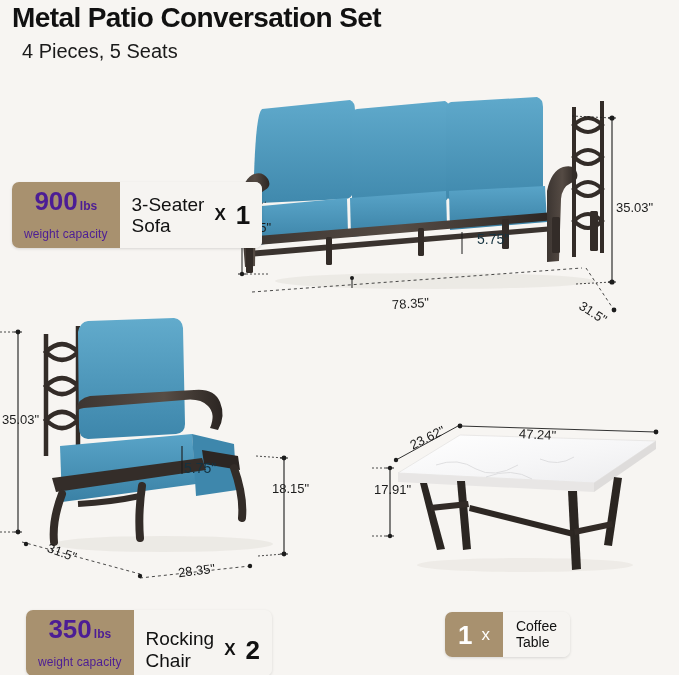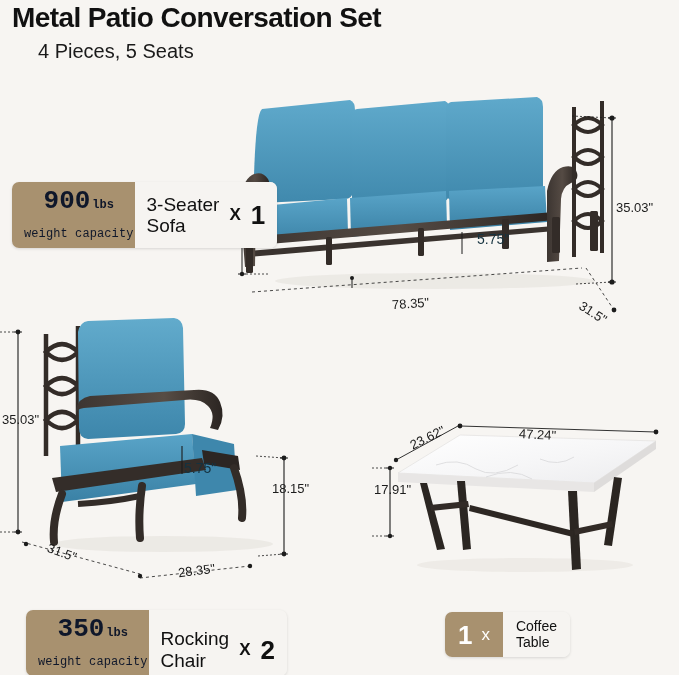--- a/index.html
+++ b/index.html
@@ -17,34 +17,34 @@
     font-size: 28px; font-weight: bold; color: #111;
     letter-spacing: -0.6px;
   }
   .subrow { position: absolute; left: 12px; top: 40px; display: flex; align-items: center; }
   .pill-boxes {
     background: #ae9377; color: #fdfbf8;
     font-size: 19px; padding: 5px 12px 6px 12px;
     border-radius: 6px; white-space: nowrap;
   }
   .pieces {
-    margin-left: 26px; font-size: 20px; color: #1a1a1a; white-space: nowrap;
+    margin-left: 10px; font-size: 20px; color: #1a1a1a; white-space: nowrap;
   }
 
   
   .cap-badge {
     position: absolute; display: flex; align-items: stretch;
     border-radius: 7px; overflow: hidden;
     box-shadow: 0 1px 3px rgba(0,0,0,.13);
     background: #f6f4f1;
   }
   .cap-left {
-    background: #a8916f; color: #0f172a;
-    padding: 6px 1px 7px 12px;
-    display: flex; flex-direction: column; align-items: center; justify-content: center; font-family: Liberation Mono, monospace;
+    background: #a8916f; color: #4c1d95;
+    padding: 6px 12px 7px 12px;
+    display: flex; flex-direction: column; align-items: center; justify-content: center;
   }
   .cap-num { font-size: 26px; font-weight: bold; line-height: 1; }
   .cap-num .lbs { font-size: 12px; font-weight: bold; margin-left: 2px; }
   .cap-sub { font-size: 12px; margin-top: 13px; letter-spacing: .1px; }
   .cap-right {
     background: #f6f4f1; padding: 5px 12px 5px 12px;
     display: flex; align-items: center; gap: 10px;
   }
   .cap-name { font-size: 19px; color: #111; line-height: 1.12; }
   .cap-mult { font-size: 17px; font-weight: bold; color: #111; }

